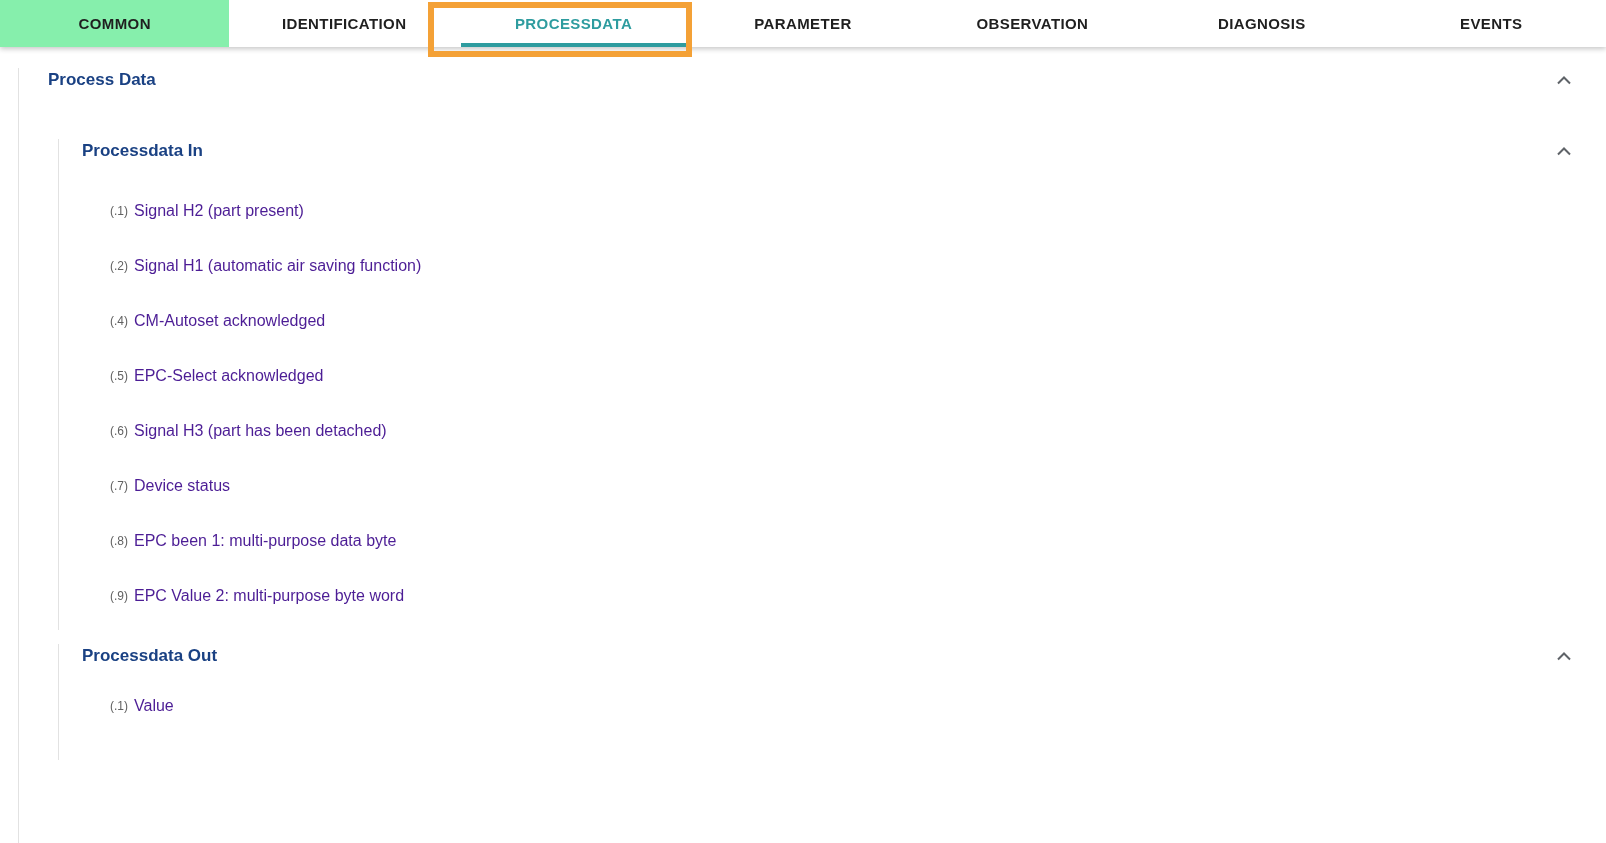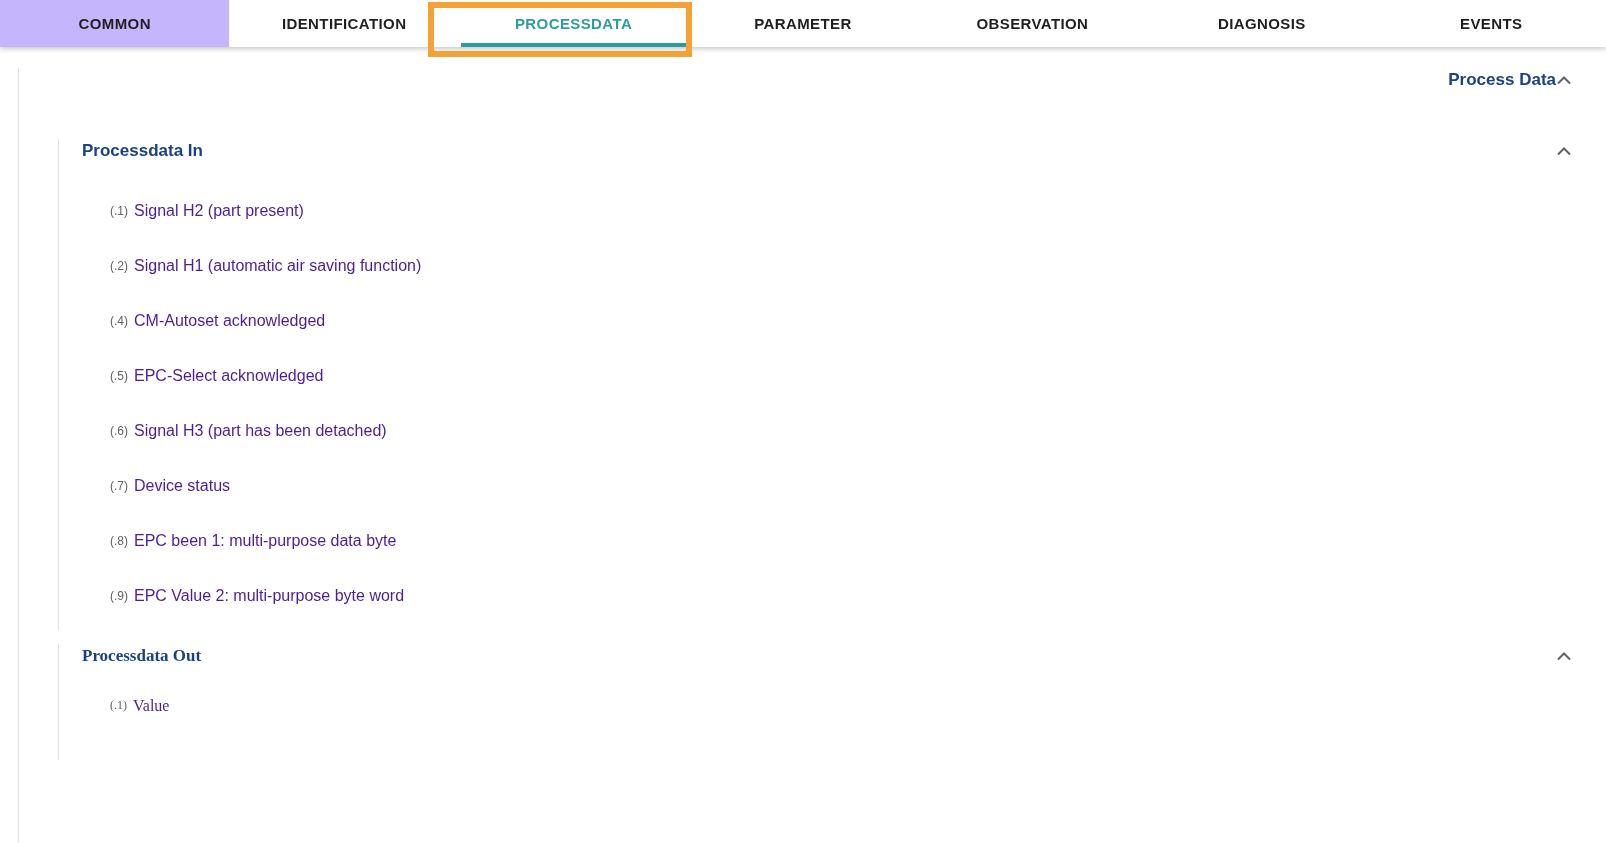--- a/index.html
+++ b/index.html
@@ -27,21 +27,21 @@
     justify-content:center;
     font-size:15px;
     font-weight:700;
     letter-spacing:0.4px;
     color:#1f1f1f;
     text-transform:uppercase;
     cursor:pointer;
     position:relative;
     user-select:none;
   }
-  .tab.first { background:#c4b5fd; }
+  .tab.first { background:#86efac; }
   .tab.active { color:var(--accent, #2E9C9F);text-align:right; }
   .tab.active::after {
     content:"";
     position:absolute;
     left:2px; right:2px; bottom:0;
     height:4px;
     background:var(--accent, #2E9C9F);
   }
 
   
@@ -73,30 +73,30 @@
     justify-content:space-between;
     padding-right:34px;
     height:24px;
     cursor:pointer;
   }
   .section-title {
     font-size:17px;
     font-weight:700;
     color:var(--navy, #1A4183);
   }
-  .outer-section > .section-header { margin-top:18px;justify-content:flex-end; }
+  .outer-section > .section-header { margin-top:18px; }
 
   .group {
     margin-left:10px;
     border-left:1px solid #e2e2e2;
     padding-left:23px;
   }
   .group > .section-header { margin-top:14px; }
   .group-in  { margin-top:47px; padding-bottom:7px; }
-  .group-out { padding-bottom:27px;font-family:Liberation Serif, serif; }
+  .group-out { padding-bottom:27px; }
 
   .items { padding-left:28px; }
   .group-in  .items { margin-top:20px; }
   .group-out .items { margin-top:10px; }
 
   .item {
     height:55px;
     display:flex;
     align-items:center;
   }

